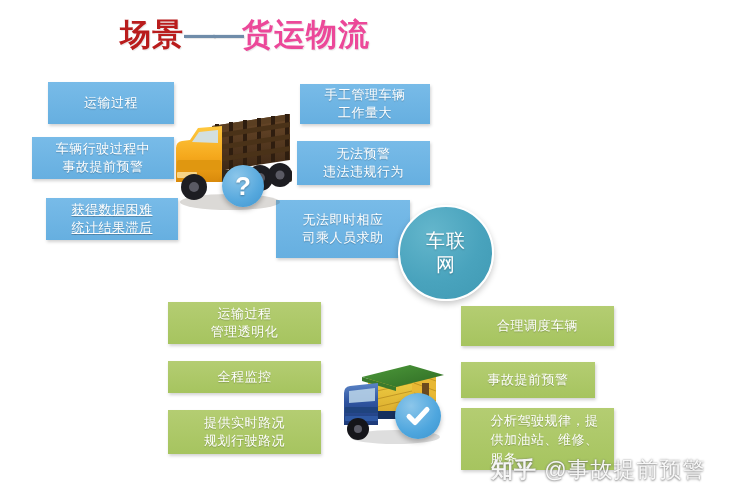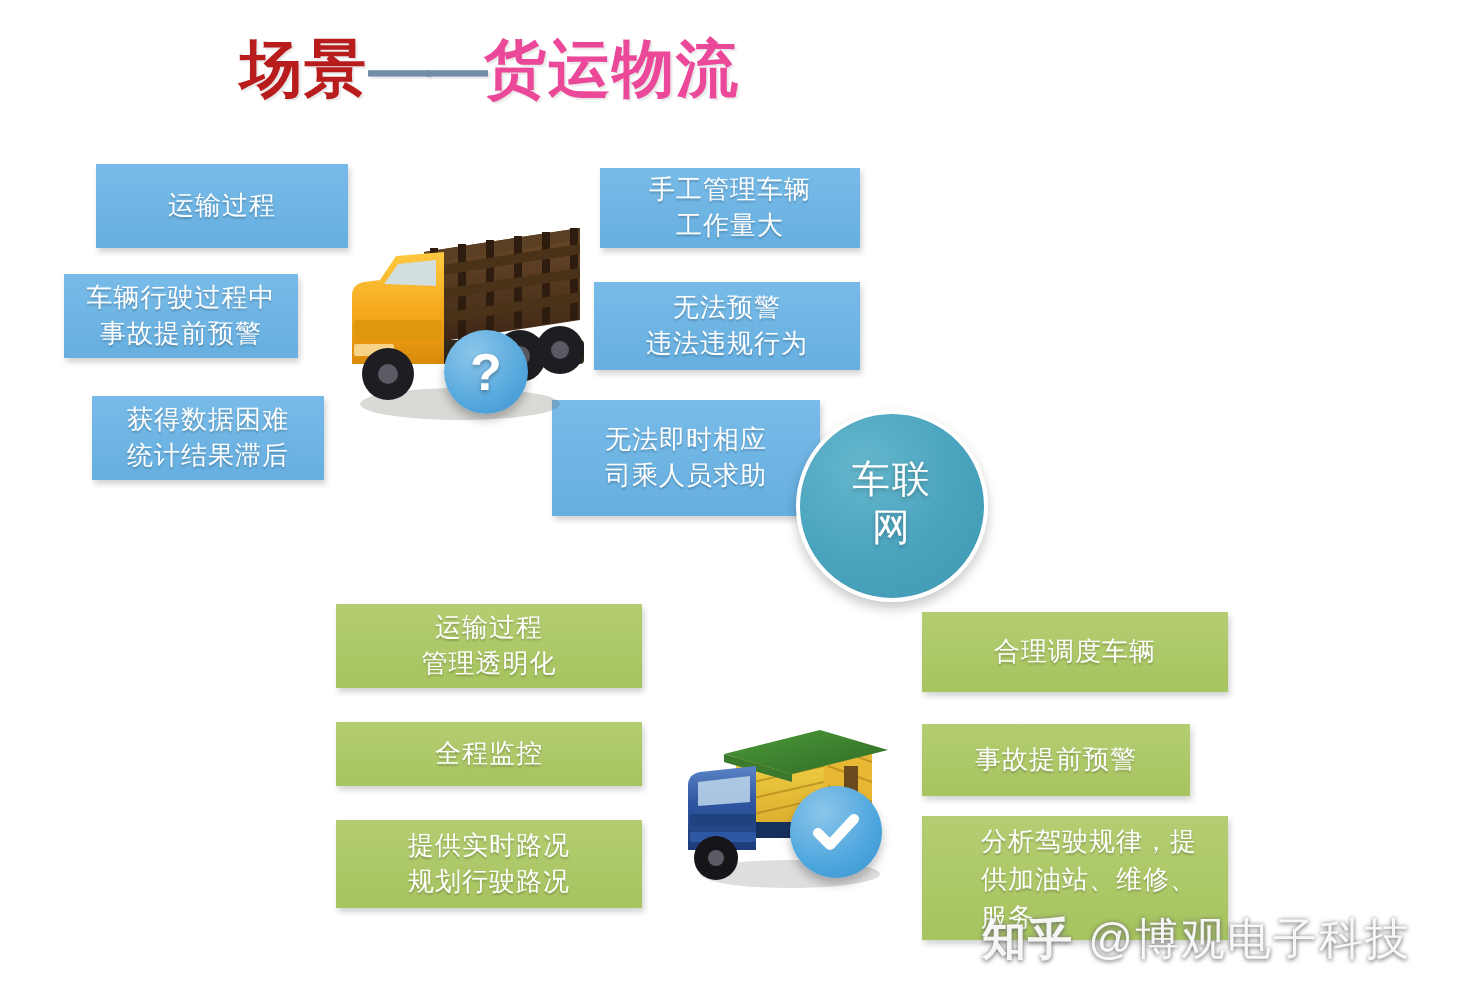--- a/index.html
+++ b/index.html
@@ -53,22 +53,22 @@
     background-image:linear-gradient(180deg,#78bbe8 0%,#66afe0 100%);
   }
   .box-green{
     background:#aec96a;
     background-image:linear-gradient(180deg,#b4cd72 0%,#a6c45f 100%);
   }
   .box .line{display:block;}
 
   
   #box-b1{left:48px;  top:82px;  width:126px; height:42px;}
-  #box-b2{left:32px;  top:137px; width:117px; height:42px;}
-  #box-b3{left:46px;  top:198px; width:116px; height:42px;}
+  #box-b2{left:32px;  top:137px; width:142px; height:42px;}
+  #box-b3{left:46px;  top:198px; width:132px; height:42px;text-decoration:underline;}
   
   #box-b4{left:300px; top:84px;  width:130px; height:40px;}
   #box-b5{left:297px; top:141px; width:133px; height:44px;}
   #box-b6{left:276px; top:200px; width:134px; height:58px;}
 
   
   #box-g1{left:168px; top:302px; width:153px; height:42px;}
   #box-g2{left:168px; top:361px; width:153px; height:32px;}
   #box-g3{left:168px; top:410px; width:153px; height:44px;}
   
@@ -340,16 +340,16 @@
   </div>
 
   <div class="badge" id="badge-check">
     <svg width="26" height="26" viewBox="0 0 26 26">
       <path d="M4 13.5 L10 19.5 L22 6.5" stroke="#ffffff" stroke-width="5" fill="none" stroke-linecap="round" stroke-linejoin="round"></path>
     </svg>
   </div>
 
   <div id="watermark">
     <span class="wm-logo">知乎</span>
-    <span>@博观电子科技</span>
+    <span>@事故提前预警</span>
   </div>
 
 </div>
 
 </body></html>

